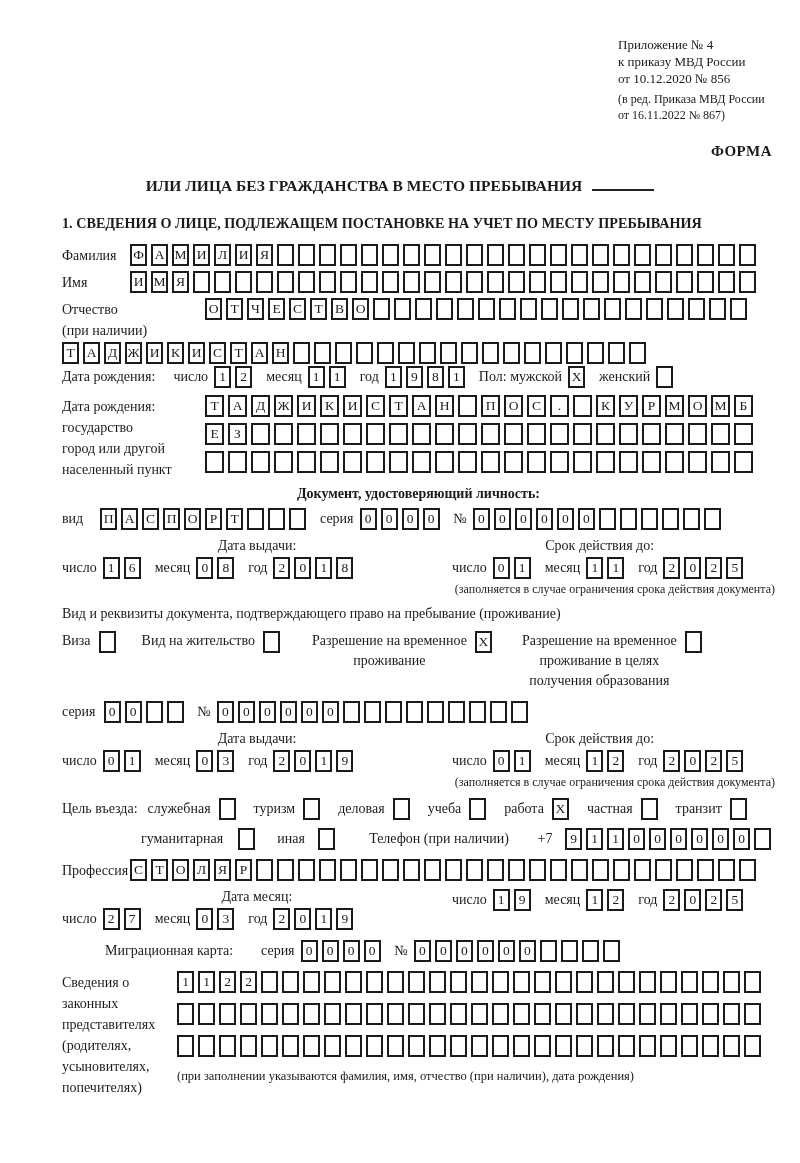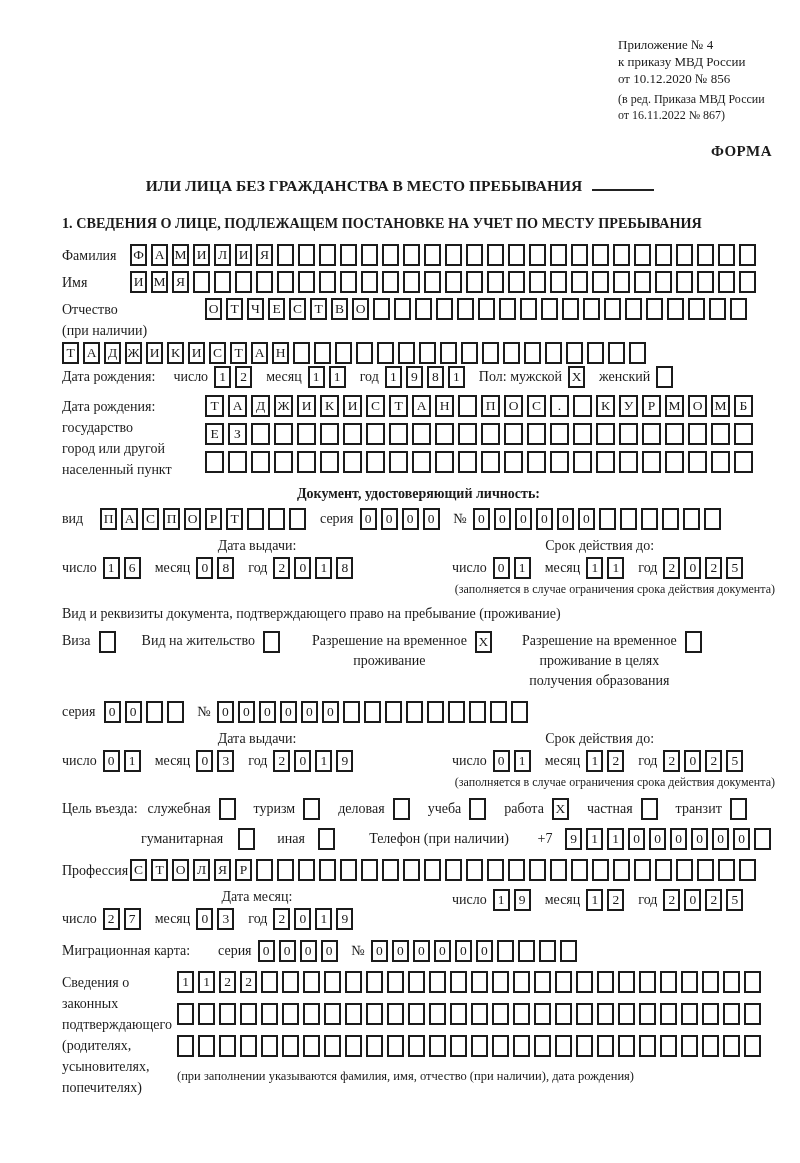--- a/index.html
+++ b/index.html
@@ -656,21 +656,21 @@
         <span class="cells">
             <span class="cell">2</span>
             <span class="cell">0</span>
             <span class="cell">2</span>
             <span class="cell">5</span>
           </span>
       </div>
     </div>
   </div>
 
-  <div class="frow dg" style="margin-top:10px;">
+  <div class="frow dg" style="margin-top:10px;margin-left:43px;">
     <span>Миграционная карта:</span>
     <span class="w" style="margin-left:28px;">серия</span>
     <span class="cells">
         <span class="cell">0</span>
         <span class="cell">0</span>
         <span class="cell">0</span>
         <span class="cell">0</span>
       </span>
     <span class="w">№</span>
     <span class="cells">
@@ -684,21 +684,21 @@
         <span class="cell"></span>
         <span class="cell"></span>
         <span class="cell"></span>
       </span>
   </div>
 
   <div class="frow" style="margin-top:9px;">
     <div class="lbl" style="width:115px;">
       <div class="lbl2">Сведения о</div>
       <div class="lbl2">законных</div>
-      <div class="lbl2">подтверждающего</div>
+      <div class="lbl2">представителях</div>
       <div class="lbl2">(родителях,</div>
       <div class="lbl2">усыновителях,</div>
       <div class="lbl2">попечителях)</div>
     </div>
     <div>
       <div class="cells" style="margin-bottom:10px;">
           <span class="cell">1</span>
           <span class="cell">1</span>
           <span class="cell">2</span>
           <span class="cell">2</span>

